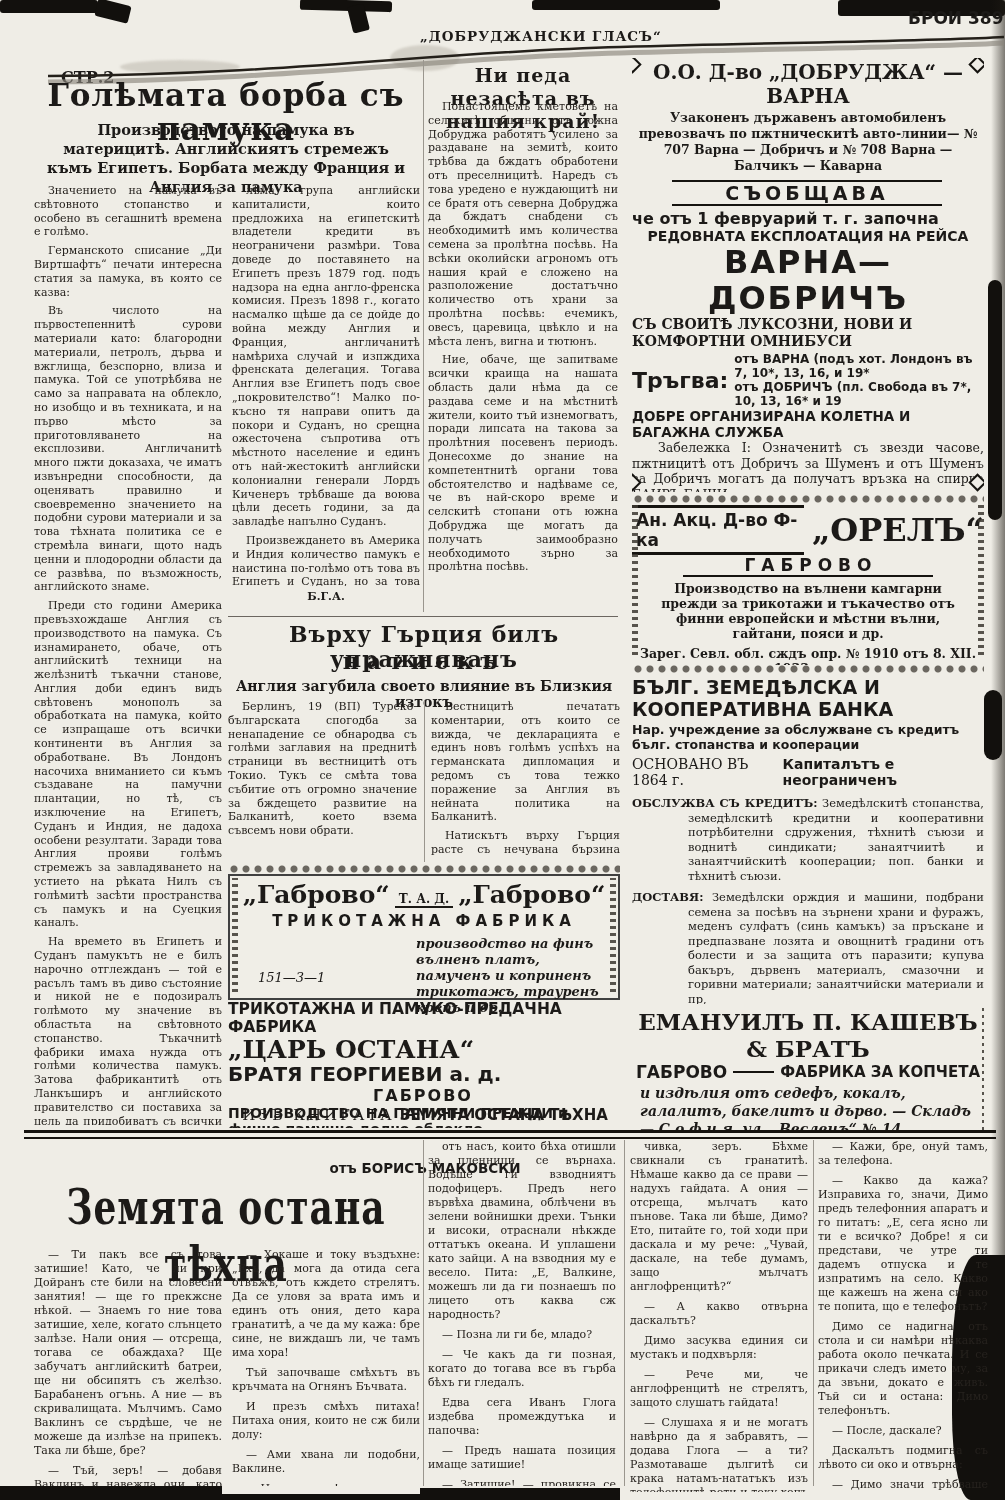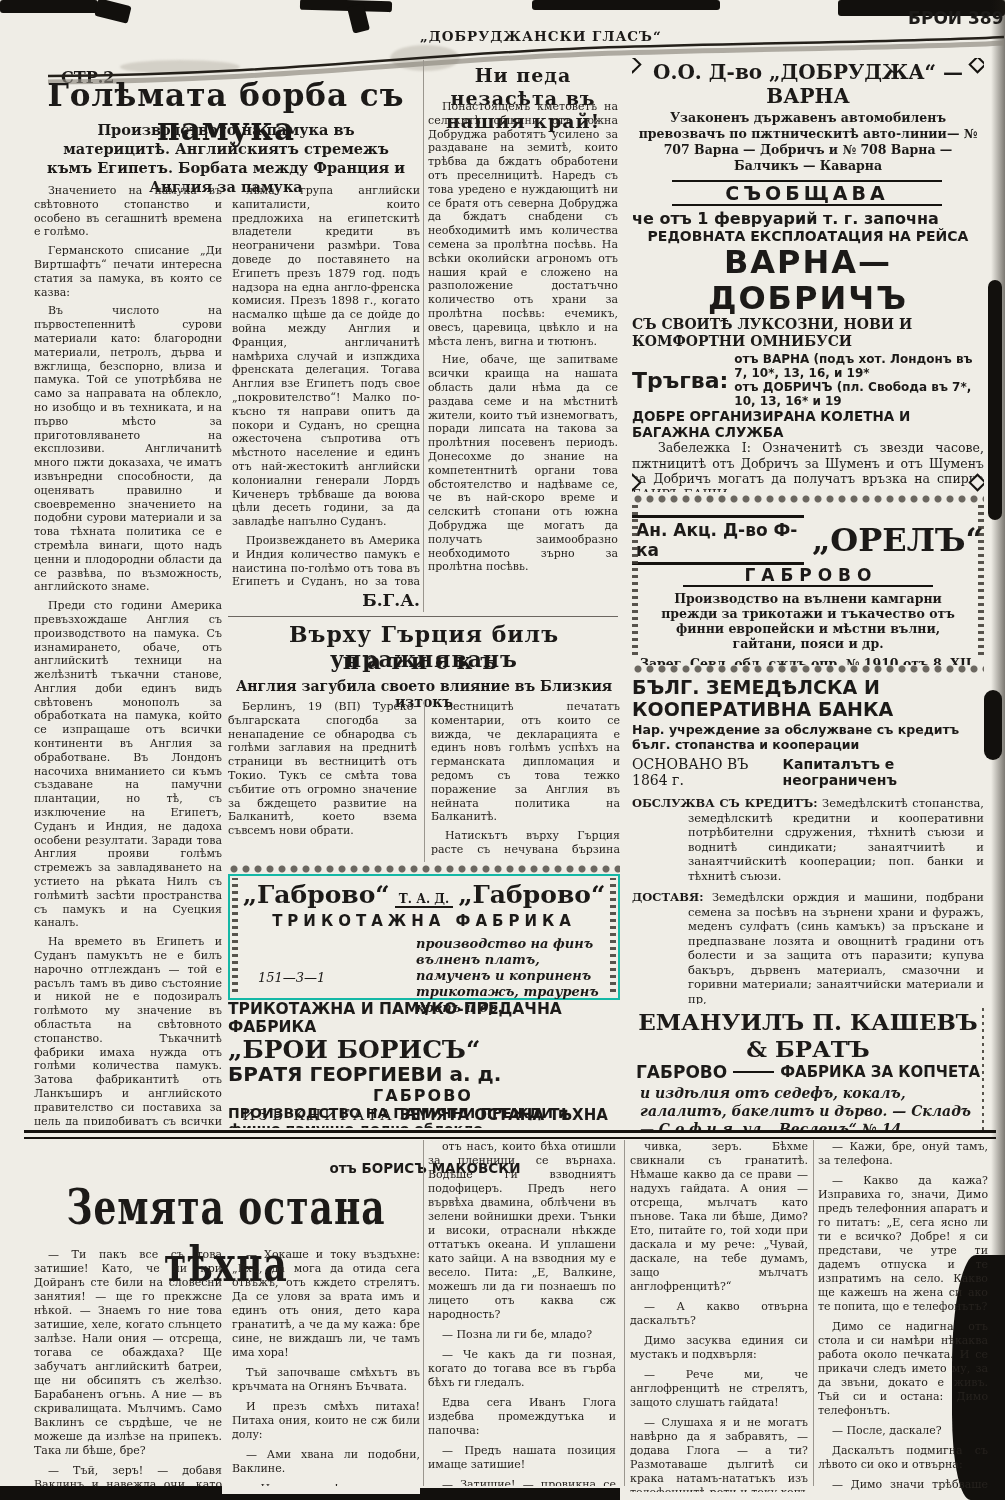--- a/index.html
+++ b/index.html
@@ -18,21 +18,21 @@
        font-size:11px;line-height:13.8px;color:#26221e;}
   .col p{margin:0 0 5px;text-indent:14px;}
   .bcol{position:absolute;overflow:hidden;text-align:justify;
         font-size:11px;line-height:14px;color:#26221e;}
   .bcol p{margin:0 0 6px;text-indent:14px;}
   
   .vline{position:absolute;width:1px;background:#9a968e;}
   .hline{position:absolute;height:1px;background:#6b6660;}
   .rule2{position:absolute;height:4px;border-top:3px solid #15130f;border-bottom:2px solid #15130f;}
   
-  .frame{position:absolute;border:2px solid #14b8a6;background:#f0eee7;}
+  .frame{position:absolute;border:2px solid #404040;background:#f0eee7;}
   .ornband{position:absolute;background:radial-gradient(circle at 6px 5px,#4a463e 3px,transparent 4px);background-size:12px 10px;opacity:.8;}
   .ornstrip{position:absolute;width:6px;background:repeating-linear-gradient(0deg,#3c3831 0 3px,transparent 3px 7px);opacity:.85;}
   .dmd{position:absolute;width:9px;height:9px;border:2px solid #15130f;background:#efede6;transform:rotate(45deg);}
   
   .blob{position:absolute;background:#12100d;border-radius:3px;}
   .smudge{position:absolute;background:#b9b4a9;border-radius:50%;filter:blur(1px);opacity:.5;}
   .titleMain{font-family:"DejaVu Serif",serif;font-weight:bold;letter-spacing:1px;}
 </style>
 </head>
 <body>
@@ -71,21 +71,21 @@
       <p>Значението на памука въ свѣтовното стопанство и особено въ сегашнитѣ времена е голѣмо.</p>
       <p>Германското списание „Ди Виртшафтъ“ печати интересна статия за памука, въ която се казва:</p>
       <p>Въ числото на първостепеннитѣ сурови материали като: благородни материали, петролъ, дърва и вжглища, безспорно, влиза и памука. Той се употрѣбява не само за направата на облекло, но изобщо и въ техниката, и на първо мѣсто за приготовляването на експлозиви. Англичанитѣ много пжти доказаха, че иматъ извънредни способности, да оценяватъ правилно и своевременно значението на подобни сурови материали и за това тѣхната политика се е стремѣла винаги, щото надъ ценни и плодородни области да се развѣва, по възможность, английското знаме.</p>
       <p>Преди сто години Америка превъзхождаше Англия съ производството на памука. Съ изнамирането, обаче, отъ английскитѣ техници на желѣзнитѣ тъкачни станове, Англия доби единъ видъ свѣтовенъ монополъ за обработката на памука, който се изпращаше отъ всички континенти въ Англия за обработване. Въ Лондонъ насочиха вниманието си къмъ създаване на памучни плантации, но тѣ, съ изключение на Египетъ, Суданъ и Индия, не дадоха особени резултати. Заради това Англия прояви голѣмъ стремежъ за завладяването на устието на рѣката Нилъ съ голѣмитѣ засѣти пространства съ памукъ и на Суецкия каналъ.</p>
       <p>На времето въ Египетъ и Суданъ памукътъ не е билъ нарочно отглежданъ — той е расълъ тамъ въ диво състояние и никой не е подозиралъ голѣмото му значение въ областьта на свѣтовното стопанство. Тъкачнитѣ фабрики имаха нужда отъ голѣми количества памукъ. Затова фабрикантитѣ отъ Ланкъширъ и английското правителство си поставиха за цель да придобиватъ съ всички възможни срѣдства земи, въ които условията позволяватъ отглеждането на памука. Английскиятъ стремежъ къмъ Египетъ се дължи именно на това обстоятелство. Тогавашнитѣ египетски крале живѣеха на широка нога и искаха да подражаватъ на халифа Харулъ алъ Рашидъ отъ приказкитѣ на „Хилядо и една нощь“, безъ да иматъ баснословнитѣ му богатства. Тогава, ни въ Египетъ пристигна го-</p>
     </div>
   <div class="col" style="left:232px;top:184px;width:188px;height:402px;">
       <p>лѣма група английски капиталисти, които предложиха на египетскитѣ владетели кредити въ неограничени размѣри. Това доведе до поставянето на Египетъ презъ 1879 год. подъ надзора на една англо-френска комисия. Презъ 1898 г., когато насмалко щѣше да се дойде до война между Англия и Франция, англичанитѣ намѣриха случай и изпждиха френската делегация. Тогава Англия взе Египетъ подъ свое „покровителство“! Малко по-късно тя направи опитъ да покори и Суданъ, но срещна ожесточена съпротива отъ мѣстното население и единъ отъ най-жестокитѣ английски колониални генерали Лордъ Киченеръ трѣбваше да воюва цѣли десеть години, за да завладѣе напълно Суданъ.</p>
       <p>Произвеждането въ Америка и Индия количество памукъ е наистина по-голѣмо отъ това въ Египетъ и Суданъ, но за това последниятъ памукъ е много по-доброкачественъ и е заплащатъ съ нищожни цени на производителя, за да трупатъ несмѣтни богатства английскитѣ индустриални магнати.</p>
     </div>
-  <div class="abs b" style="left:232px;top:590px;width:188px;text-align:right;font-size:17px;">Б.Г.А.</div>
+  <div class="abs b" style="left:232px;top:590px;width:188px;text-align:center;font-size:11px;">Б.Г.А.</div>
 
   <div class="vline" style="left:423px;top:60px;height:552px;"></div>
 
   <div class="abs ctr titleMain" style="left:428px;top:64px;width:190px;font-size:19px;line-height:23px;">Ни педа незасѣта въ нашия край!</div>
   <div class="col" style="left:428px;top:100px;width:190px;height:494px;">
       <p>Понастоящемъ кметоветѣ на селскитѣ общини отъ южна Добруджа работятъ усилено за раздаване на земитѣ, които трѣбва да бждатъ обработени отъ преселницитѣ. Наредъ съ това уредено е нуждающитѣ ни се братя отъ северна Добруджа да бждатъ снабдени съ необходимитѣ имъ количества семена за пролѣтна посѣвь. На всѣки околийски агрономъ отъ нашия край е сложено на разположение достатъчно количество отъ храни за пролѣтна посѣвь: ечемикъ, овесъ, царевица, цвѣкло и на мѣста ленъ, вигна и тютюнъ.</p>
       <p>Ние, обаче, ще запитваме всички краища на нашата область дали нѣма да се раздава семе и на мѣстнитѣ жители, които тъй изнемогватъ, поради липсата на такова за пролѣтния посевенъ периодъ. Донесохме до знание на компетентнитѣ органи това обстоятелство и надѣваме се, че въ най-скоро време и селскитѣ стопани отъ южна Добруджа ще могатъ да получатъ заимообразно необходимото зърно за пролѣтна посѣвь.</p>
     </div>
 
   <div class="hline" style="left:228px;top:616px;width:390px;"></div>
@@ -107,21 +107,21 @@
       <span class="b serif" style="font-size:12px;border-bottom:2px solid #1b1915;padding:0 4px;">Т. А. Д.</span>
       <span class="b serif" style="font-size:25px;">„Габрово“</span>
     </div>
     <div class="abs ctr b sans" style="left:12px;top:36px;width:364px;font-size:15px;letter-spacing:5px;">ТРИКОТАЖНА ФАБРИКА</div>
     <div class="abs" style="left:28px;top:94px;font-size:13px;font-style:italic;">151—3—1</div>
     <div class="abs b" style="left:186px;top:60px;width:192px;font-size:13px;line-height:16px;font-style:italic;">производство на финъ вълненъ платъ, памученъ и коприненъ трикотажъ, трауренъ крепъ и др.</div>
   </div>
 
   <div class="abs" style="left:228px;top:1000px;width:390px;height:128px;overflow:hidden;">
     <div class="b sans" style="font-size:15.5px;">ТРИКОТАЖНА И ПАМУКО-ПРЕДАЧНА ФАБРИКА</div>
-    <div class="b serif" style="font-size:25px;line-height:27px;">„БРОИ БОРИСЪ“</div>
+    <div class="b serif" style="font-size:25px;line-height:27px;">„ЦАРЬ ОСТАНА“</div>
     <div class="b sans" style="font-size:20px;line-height:23px;">БРАТЯ ГЕОРГИЕВИ а. д.</div>
     <div class="b sans ctr" style="font-size:16px;letter-spacing:2px;">ГАБРОВО</div>
     <div class="sans" style="font-size:14px;line-height:16px;font-weight:bold;">ПРОИЗВОДСТВО НА ПАМУЧНИ ПРЕЖДИ и финно памучно долно облекло</div>
 
   </div>
 
   <div class="abs" style="left:632px;top:58px;width:352px;height:434px;overflow:hidden;">
     <div class="dmd" style="left:-6px;top:0;"></div>
     <div class="dmd" style="right:0;top:0;"></div>
     <div class="dmd" style="left:-6px;top:418px;"></div>
@@ -142,21 +142,21 @@
     </div>
     <div class="b sans" style="font-size:13.5px;">ДОБРЕ ОРГАНИЗИРАНА КОЛЕТНА И БАГАЖНА СЛУЖБА</div>
     <div class="just" style="font-size:12.5px;line-height:15.5px;text-indent:26px;">Забележка I: Означенитѣ съ звезди часове, пжтницитѣ отъ Добричъ за Шуменъ и отъ Шуменъ за Добричъ могатъ да получатъ връзка на спирка БАИРЪ БАШИ.</div>
 
   </div>
 
   <div class="ornband" style="left:632px;top:494px;width:352px;height:9px;"></div>
   <div class="abs" style="left:632px;top:505px;width:352px;height:160px;overflow:hidden;">
     <div class="ornstrip" style="left:0;top:0;height:150px;"></div>
     <div class="ornstrip" style="right:0;top:0;height:150px;"></div>
-    <div style="display:flex;align-items:center;justify-content:center;gap:8px;margin-top:10px;">
+    <div style="display:flex;align-items:center;justify-content:center;gap:8px;margin-top:0;">
       <span class="b sans" style="font-size:17px;border-top:3px solid #15130f;border-bottom:3px solid #15130f;padding:2px 4px;">Ан. Акц. Д-во Ф-ка</span>
       <span class="b serif" style="font-size:32px;">„ОРЕЛЪ“</span>
     </div>
     <div class="ctr b sans" style="font-size:17px;border-bottom:2px solid #15130f;width:250px;margin:0 auto;">Г А Б Р О В О</div>
     <div class="ctr b" style="font-size:12.5px;line-height:15px;margin-top:4px;padding:0 14px;">Производство на вълнени камгарни прежди за трикотажи и тъкачество отъ финни европейски и мѣстни вълни, гайтани, пояси и др.</div>
     <div class="ctr b" style="font-size:12.5px;margin-top:5px;">Зарег. Севл. обл. сждъ опр. № 1910 отъ 8. XII. 1933 год.</div>
 
   </div>
   <div class="ornband" style="left:632px;top:664px;width:352px;height:9px;"></div>
 

